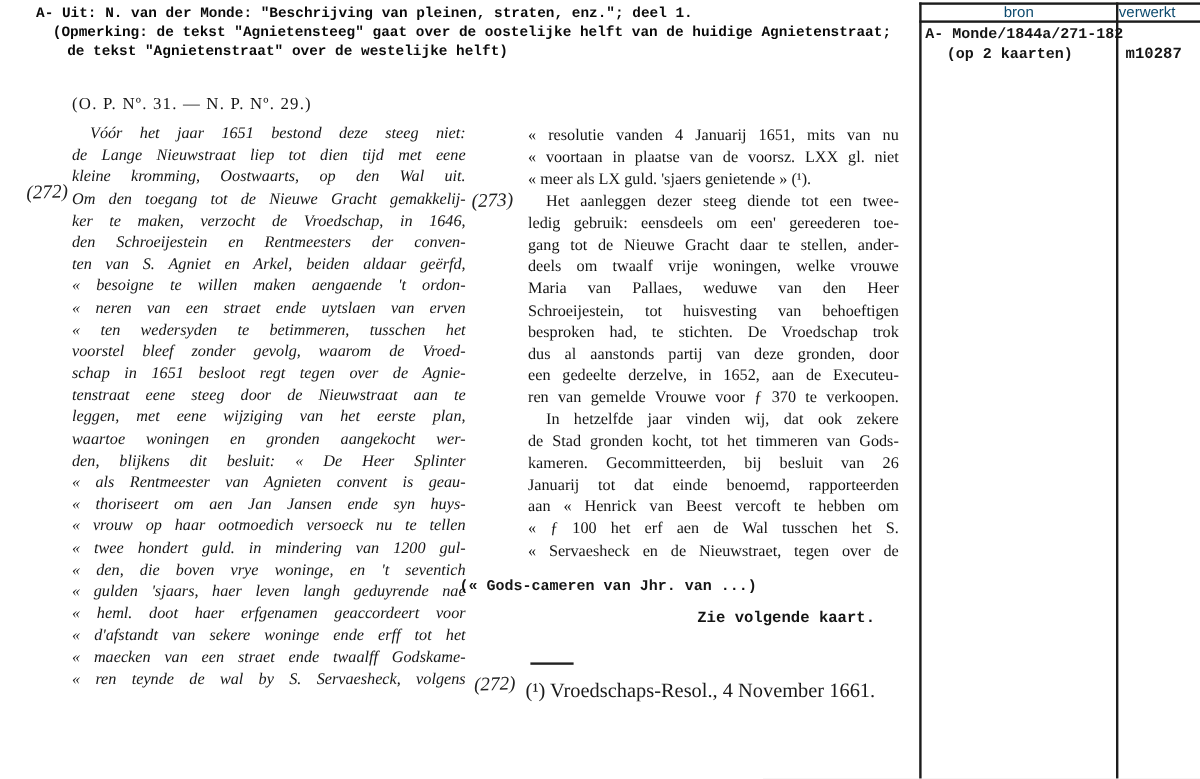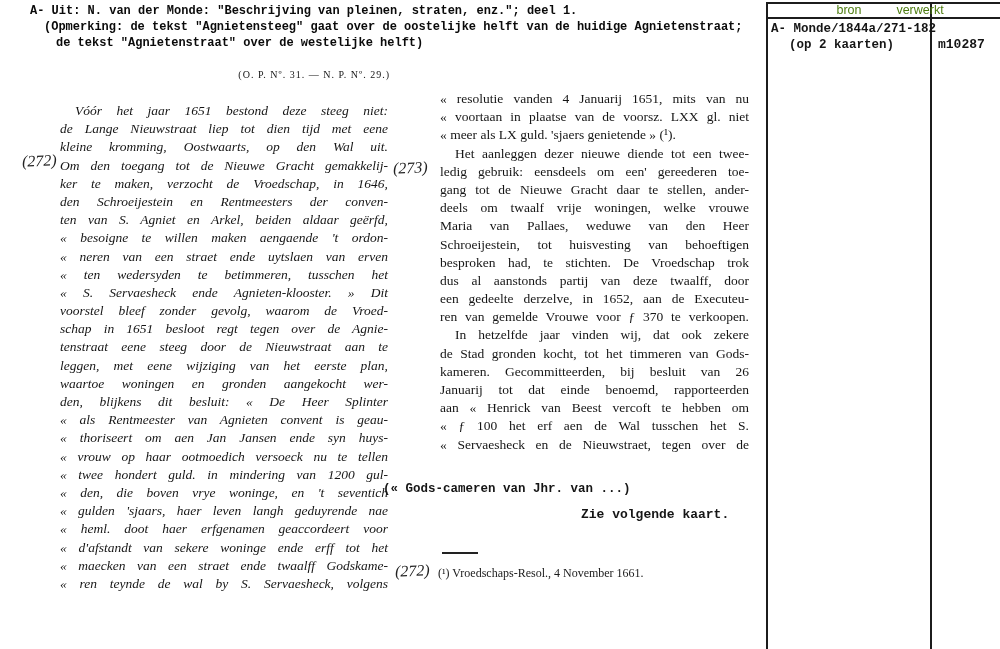--- a/index.html
+++ b/index.html
@@ -6,58 +6,58 @@
   .page{position:relative;width:1000px;height:649px;background:#ffffff;overflow:hidden;
         font-family:"Liberation Serif", serif;color:#151515;}
   .abs{position:absolute;}
   .mono{font-family:"Liberation Mono", monospace;font-weight:700;}
   
   .annotation{top:3px;left:30px;font-size:12px;line-height:16px;color:#0a0a0a;white-space:nowrap;}
   .annotation .a2{padding-left:14px;}
   .annotation .a3{padding-left:26px;}
   
   .tline{background:#1c1c1c;}
-  .th{font-family:"Liberation Sans", sans-serif;font-size:12.5px;color:#4d7c0f;text-align:center;}
+  .th{font-family:"Liberation Sans", sans-serif;font-size:12.5px;color:#0c4a6e;text-align:center;}
   .cell{font-size:12.5px;line-height:15px;white-space:nowrap;}
   
   .heading{top:61px;left:60px;width:330px;text-align:center;font-weight:700;
            font-size:14px;letter-spacing:2px;}
-  .subheading{top:69px;left:60px;width:330px;text-align:right;font-size:10px;letter-spacing:1px;}
+  .subheading{top:80px;left:60px;width:330px;text-align:left;font-size:14px;letter-spacing:1px;}
   .col{font-size:13.5px;}
   .col .line{height:18.2px;line-height:18.2px;text-align:justify;text-align-last:justify;
              overflow:visible;white-space:nowrap;}
   .col .line.indent{text-indent:15px;}
   .col .line.nojust{text-align-last:left;}
   .leftcol{top:102px;left:60px;width:328px;font-style:italic;}
-  .rightcol{top:90px;left:440px;width:309px;font-family:Liberation Serif, serif;}
+  .rightcol{top:104px;left:440px;width:309px;font-family:Liberation Serif, serif;}
   
   .hand{font-family:"Liberation Serif", serif;font-style:italic;font-size:16px;color:#222;
         transform:rotate(-2deg);}
   
   .typedline{font-size:12.5px;white-space:nowrap;}
-  .footnote{font-size:12px;white-space:nowrap;color:#1a1a1a;}
+  .footnote{font-size:17px;white-space:nowrap;color:#1a1a1a;}
   .fn-rule{top:552px;left:442px;width:36px;height:2px;background:#222;}
 </style>
 </head>
 <body>
 
 <div class="page">
 
   <div class="abs annotation mono">
     <div class="a1">A- Uit: N. van der Monde: "Beschrijving van pleinen, straten, enz."; deel 1.</div>
     <div class="a2">(Opmerking: de tekst "Agnietensteeg" gaat over de oostelijke helft van de huidige Agnietenstraat;</div>
     <div class="a3">de tekst "Agnietenstraat" over de westelijke helft)</div>
   </div>
 
   <div class="abs tline" style="top:2px;left:766px;width:234px;height:2px;"></div>
   <div class="abs tline" style="top:17px;left:766px;width:234px;height:2px;"></div>
   <div class="abs tline" style="top:2px;left:766px;width:2px;height:647px;"></div>
   <div class="abs tline" style="top:2px;left:930px;width:2px;height:647px;"></div>
   <div class="abs th" style="top:3px;left:768px;width:162px;">bron</div>
-  <div class="abs th" style="top:3px;left:896px;width:48px;">verwerkt</div>
+  <div class="abs th" style="top:3px;left:932px;width:48px;">verwerkt</div>
   <div class="abs cell mono" style="top:22px;left:771px;">A- Monde/1844a/271-182</div>
   <div class="abs cell mono" style="top:38px;left:789px;">(op 2 kaarten)</div>
   <div class="abs cell mono" style="top:37px;left:938px;font-size:13px;">m10287</div>
 
   <div class="abs subheading">(O. P. Nº. 31. — N. P. Nº. 29.)</div>
 
   <div class="abs hand" style="top:152px;left:22px;">(272)</div>
   <div class="abs hand" style="top:159px;left:393px;">(273)</div>
   <div class="abs hand" style="top:562px;left:395px;">(272)</div>
 
@@ -65,21 +65,20 @@
       <div class="line indent">Vóór het jaar 1651 bestond deze steeg niet:</div>
       <div class="line">de Lange Nieuwstraat liep tot dien tijd met eene</div>
       <div class="line">kleine kromming, Oostwaarts, op den Wal uit.</div>
       <div class="line">Om den toegang tot de Nieuwe Gracht gemakkelij-</div>
       <div class="line">ker te maken, verzocht de Vroedschap, in 1646,</div>
       <div class="line">den Schroeijestein en Rentmeesters der conven-</div>
       <div class="line">ten van S. Agniet en Arkel, beiden aldaar geërfd,</div>
       <div class="line">« besoigne te willen maken aengaende 't ordon-</div>
       <div class="line">« neren van een straet ende uytslaen van erven</div>
       <div class="line">« ten wedersyden te betimmeren, tusschen het</div>
-      <div class="line">« S. Servaesheck ende Agnieten-klooster. »  Dit</div>
       <div class="line">voorstel bleef zonder gevolg, waarom de Vroed-</div>
       <div class="line">schap in 1651 besloot regt tegen over de Agnie-</div>
       <div class="line">tenstraat eene steeg door de Nieuwstraat aan te</div>
       <div class="line">leggen, met eene wijziging van het eerste plan,</div>
       <div class="line">waartoe woningen en gronden aangekocht wer-</div>
       <div class="line">den, blijkens dit besluit:  « De Heer Splinter</div>
       <div class="line">« als Rentmeester van Agnieten convent is geau-</div>
       <div class="line">« thoriseert om aen Jan Jansen ende syn huys-</div>
       <div class="line">« vrouw op haar ootmoedich versoeck nu te tellen</div>
       <div class="line">« twee hondert guld. in mindering van 1200 gul-</div>
@@ -88,28 +87,28 @@
       <div class="line">« heml. doot haer erfgenamen geaccordeert voor</div>
       <div class="line">« d'afstandt van sekere woninge ende erff tot het</div>
       <div class="line">« maecken van een straet ende twaalff Godskame-</div>
       <div class="line">« ren teynde de wal by S. Servaesheck, volgens</div>
     </div>
 
   <div class="abs col rightcol">
       <div class="line">« resolutie vanden 4 Januarij 1651, mits van nu</div>
       <div class="line">« voortaan in plaatse van de voorsz. LXX gl. niet</div>
       <div class="line nojust">« meer als LX guld. 'sjaers genietende » (¹).</div>
-      <div class="line indent">Het aanleggen dezer nieuwe diende tot een twee-</div>
+      <div class="line indent">Het aanleggen dezer steeg diende tot een twee-</div>
       <div class="line">ledig gebruik: eensdeels om een' gereederen toe-</div>
       <div class="line">gang tot de Nieuwe Gracht daar te stellen, ander-</div>
       <div class="line">deels om twaalf vrije woningen, welke vrouwe</div>
       <div class="line">Maria van Pallaes, weduwe van den Heer</div>
       <div class="line">Schroeijestein, tot huisvesting van behoeftigen</div>
       <div class="line">besproken had, te stichten.  De Vroedschap trok</div>
-      <div class="line">dus al aanstonds partij van deze twaalff, door</div>
+      <div class="line">dus al aanstonds partij van deze gronden, door</div>
       <div class="line">een gedeelte derzelve, in 1652, aan de Executeu-</div>
       <div class="line">ren van gemelde Vrouwe voor ƒ 370 te verkoopen.</div>
       <div class="line indent">In hetzelfde jaar vinden wij, dat ook zekere</div>
       <div class="line">de Stad gronden kocht, tot het timmeren van Gods-</div>
       <div class="line">kameren.  Gecommitteerden, bij besluit van 26</div>
       <div class="line">Januarij tot dat einde benoemd, rapporteerden</div>
       <div class="line">aan « Henrick van Beest vercoft te hebben om</div>
       <div class="line">« ƒ 100 het erf aen de Wal tusschen het S.</div>
       <div class="line">« Servaesheck en de Nieuwstraet, tegen over de</div>
     </div>

